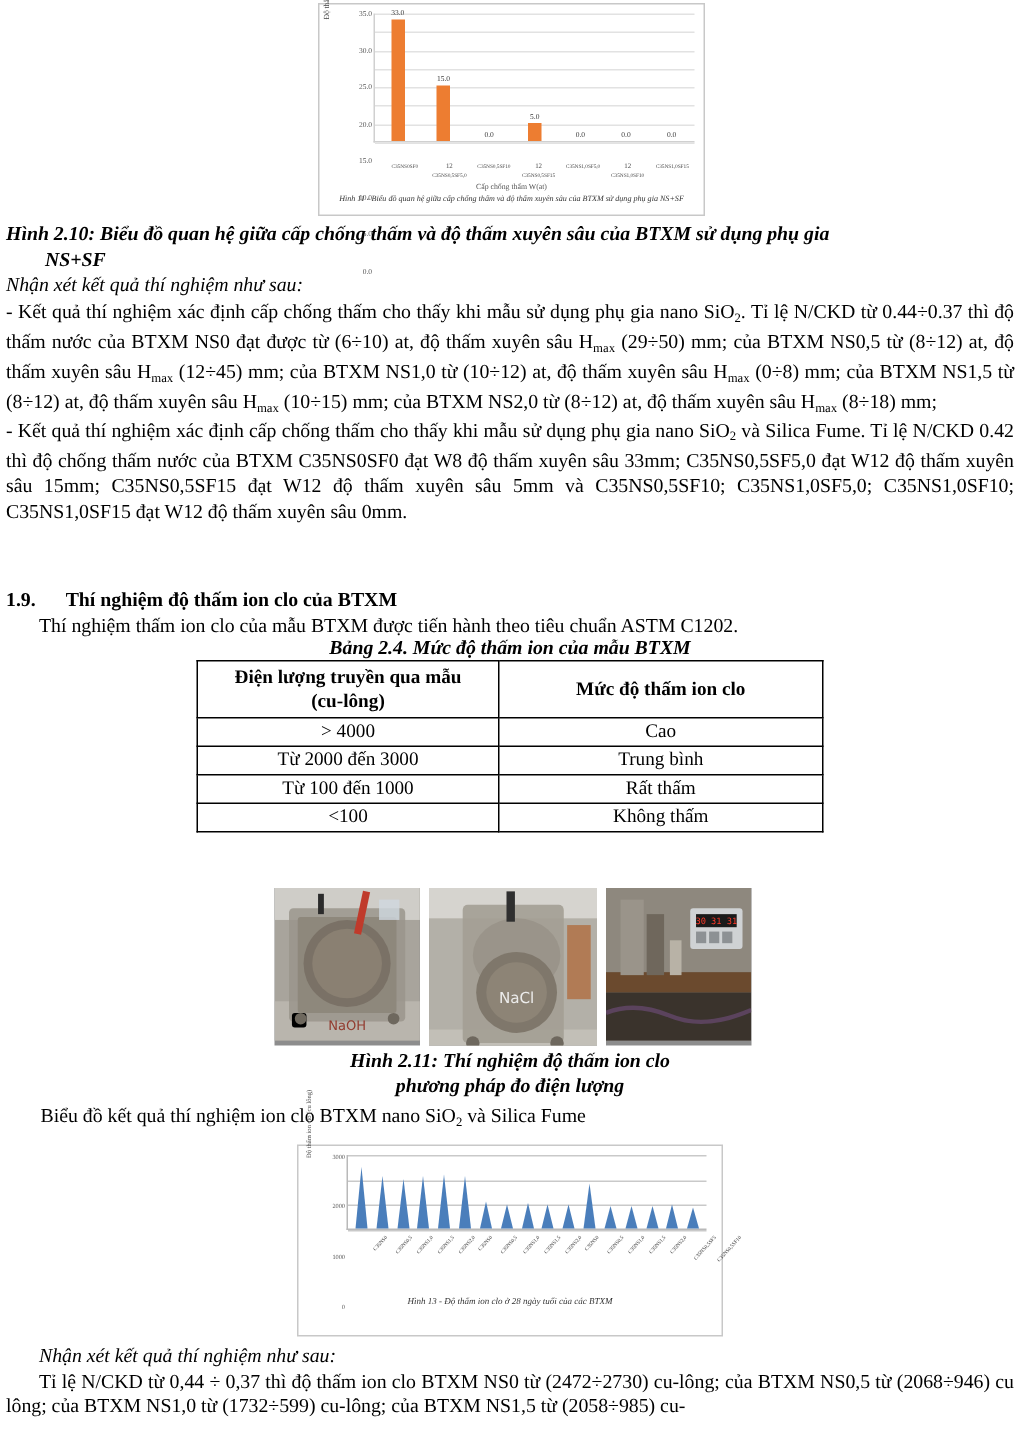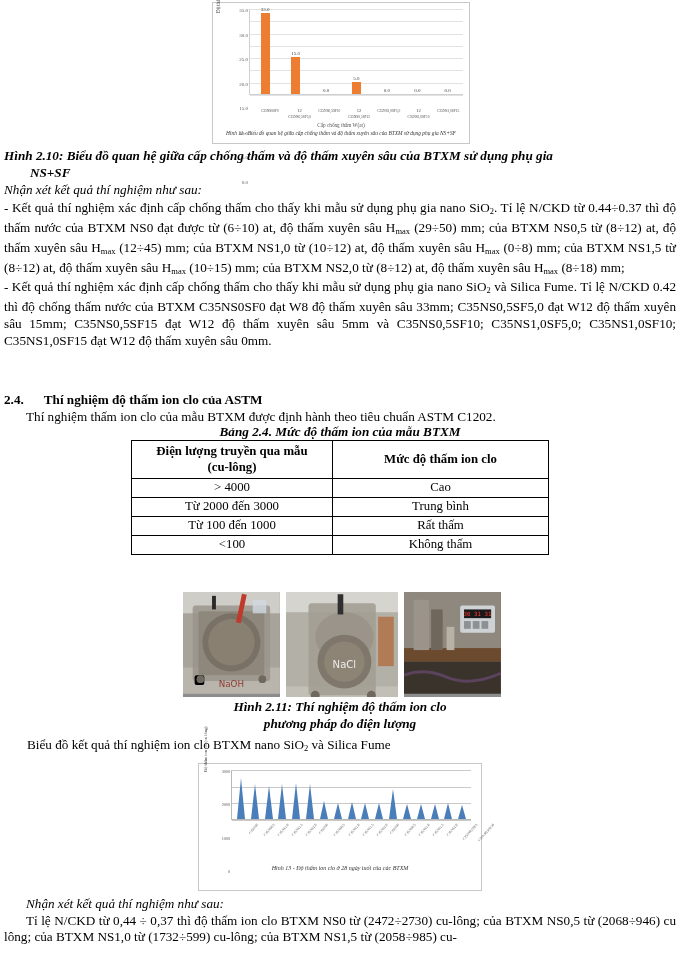--- a/index.html
+++ b/index.html
@@ -179,22 +179,22 @@
     <div class="body-text bi" style="padding-left:26px;">NS+SF</div>
   </div>
 
   <div style="position:absolute;left:4px;top:182px;width:672px;">
     <div class="body-text ital">Nhận xét kết quả thí nghiệm như sau:</div>
     <p class="body-text" style="margin-top:1px;"><span>- Kết quả thí nghiệm xác định cấp chống thấm cho thấy khi mẫu sử dụng phụ gia  nano SiO</span><sub>2</sub><span>. Tỉ lệ N/CKD từ 0.44÷0.37 thì độ thấm nước của BTXM NS0 đạt được từ (6÷10) at, độ thấm xuyên sâu H</span><sub>max</sub><span> (29÷50) mm; của BTXM NS0,5 từ (8÷12) at, độ thấm xuyên sâu H</span><sub>max</sub><span> (12÷45) mm; của BTXM NS1,0 từ (10÷12) at, độ thấm xuyên sâu H</span><sub>max</sub><span> (0÷8) mm; của BTXM NS1,5 từ (8÷12) at, độ thấm xuyên sâu H</span><sub>max</sub><span> (10÷15) mm; của BTXM NS2,0 từ (8÷12) at, độ thấm xuyên sâu H</span><sub>max</sub><span> (8÷18) mm;</span></p>
     <p class="body-text" style="margin-top:0;"><span>- Kết quả thí nghiệm xác định cấp chống thấm cho thấy khi mẫu sử dụng phụ gia nano SiO</span><sub>2</sub><span> và Silica Fume. Tỉ lệ N/CKD 0.42 thì độ chống thấm nước của BTXM C35NS0SF0 đạt W8 độ thấm xuyên sâu 33mm; C35NS0,5SF5,0 đạt W12 độ thấm xuyên sâu 15mm; C35NS0,5SF15 đạt W12 độ thấm xuyên sâu 5mm và C35NS0,5SF10; C35NS1,0SF5,0; C35NS1,0SF10; C35NS1,0SF15 đạt W12 độ thấm xuyên sâu 0mm.</span></p>
   </div>
 
   <div style="position:absolute;left:4px;top:392px;width:672px;">
-    <div class="body-text"><span class="bold">2.4.</span><span class="bold" style="display:inline-block;width:20px;"></span><span class="bold">Thí nghiệm độ thấm ion clo của ASTM</span></div>
-    <div class="body-text" style="padding-left:22px;">Thí nghiệm thấm ion clo của mẫu BTXM được định hành theo tiêu chuẩn ASTM C1202.</div>
+    <div class="body-text"><span class="bold">1.9.</span><span class="bold" style="display:inline-block;width:20px;"></span><span class="bold">Thí nghiệm độ thấm ion clo của BTXM</span></div>
+    <div class="body-text" style="padding-left:22px;">Thí nghiệm thấm ion clo của mẫu BTXM được tiến hành theo tiêu chuẩn ASTM C1202.</div>
   </div>
 
   <div id="tbl-caption">Bảng 2.4. Mức độ thấm ion của mẫu BTXM</div>
   <table id="tbl24">
     <thead>
       <tr>
         <th class="col-a">
           <div>Điện lượng truyền qua mẫu</div>
           <div>(cu-lông)</div>
         </th>

